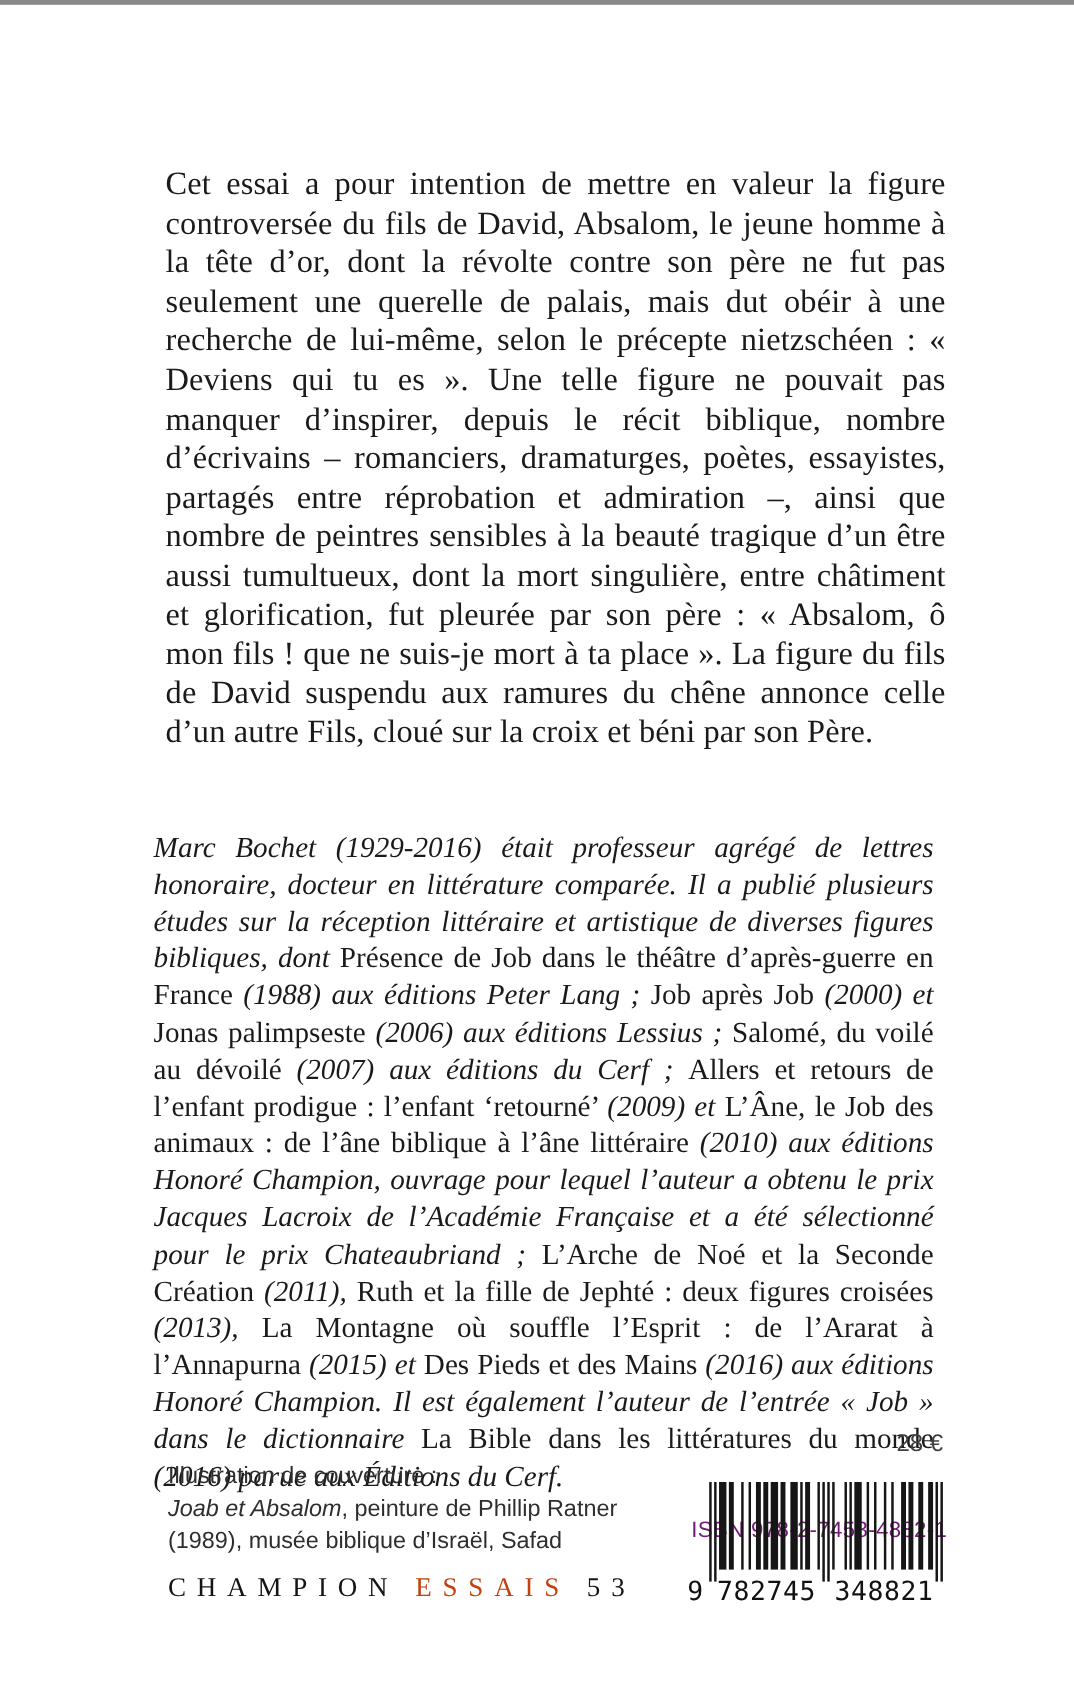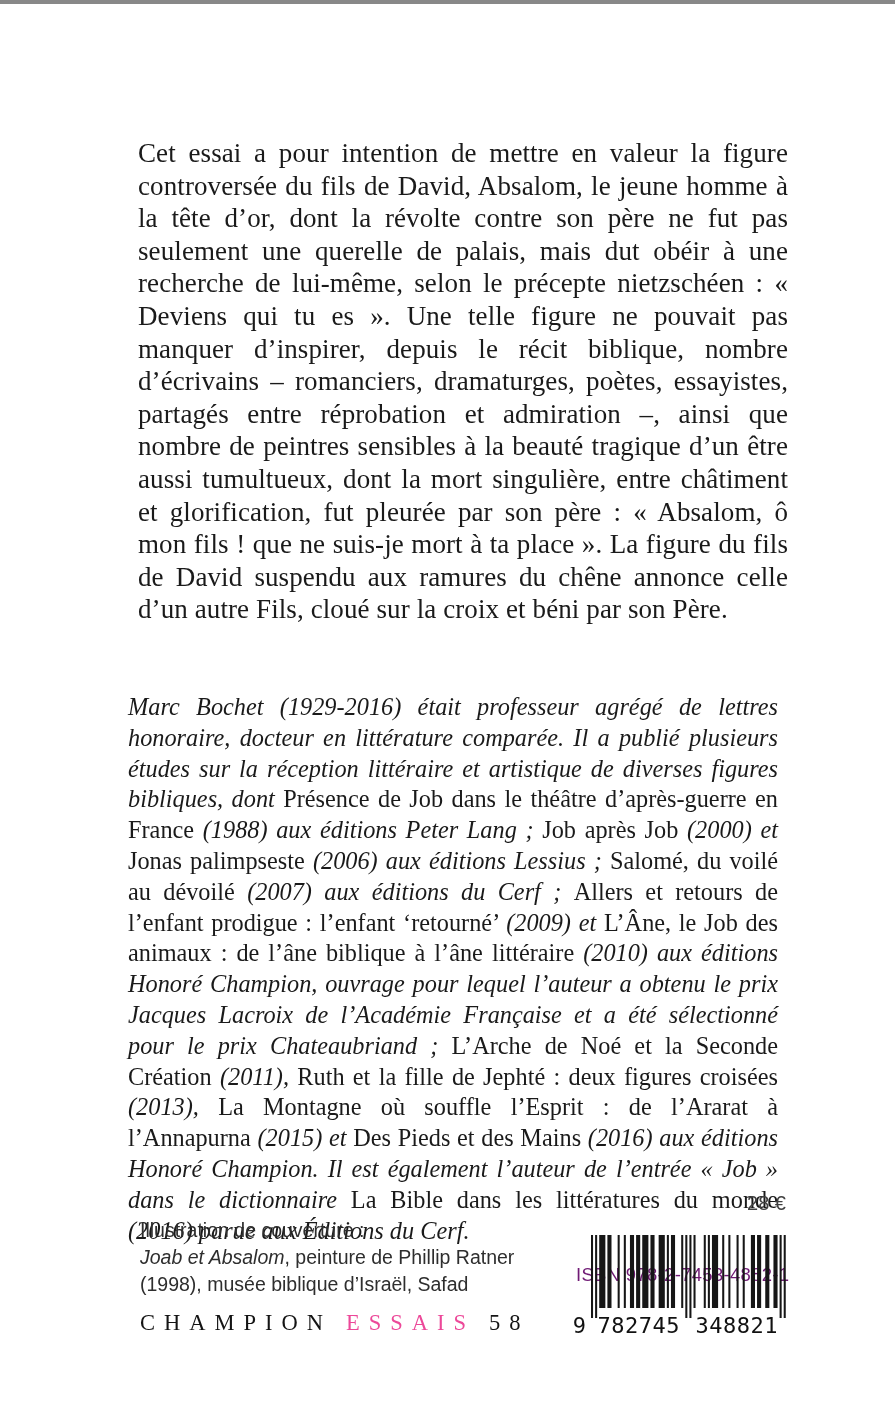--- a/index.html
+++ b/index.html
@@ -84,25 +84,25 @@
 
 <div class="page">
 
   <p class="blurb">Cet essai a pour intention de mettre en valeur la figure controversée du fils de David, Absalom, le jeune homme à la tête d’or, dont la révolte contre son père ne fut pas seulement une querelle de palais, mais dut obéir à une recherche de lui-même, selon le précepte nietzschéen : « Deviens qui tu es ». Une telle figure ne pouvait pas manquer d’inspirer, depuis le récit biblique, nombre d’écrivains – romanciers, dramaturges, poètes, essayistes, partagés entre réprobation et admiration –, ainsi que nombre de peintres sensibles à la beauté tragique d’un être aussi tumultueux, dont la mort singulière, entre châtiment et glorification, fut pleurée par son père : « Absalom, ô mon fils ! que ne suis-je mort à ta place ». La figure du fils de David suspendu aux ramures du chêne annonce celle d’un autre Fils, cloué sur la croix et béni par son Père.</p>
 
   <p class="bio" id="bio"><span class="italic">Marc Bochet (1929-2016) était professeur agrégé de lettres honoraire, docteur en littérature comparée. Il a publié plusieurs études sur la réception littéraire et artistique de diverses figures bibliques, dont </span><span class="roman">Présence de Job dans le théâtre d’après-guerre en France </span><span class="italic">(1988) aux éditions Peter Lang ; </span><span class="roman">Job après Job </span><span class="italic">(2000) et </span><span class="roman">Jonas palimpseste </span><span class="italic">(2006) aux éditions Lessius ; </span><span class="roman">Salomé, du voilé au dévoilé </span><span class="italic">(2007) aux éditions du Cerf ; </span><span class="roman">Allers et retours de l’enfant prodigue : l’enfant ‘retourné’ </span><span class="italic">(2009) et </span><span class="roman">L’Âne, le Job des animaux : de l’âne biblique à l’âne littéraire </span><span class="italic">(2010) aux éditions Honoré Champion, ouvrage pour lequel l’auteur a obtenu le prix Jacques Lacroix de l’Académie Française et a été sélectionné pour le prix Chateaubriand ; </span><span class="roman">L’Arche de Noé et la Seconde Création </span><span class="italic">(2011), </span><span class="roman">Ruth et la fille de Jephté : deux figures croisées </span><span class="italic">(2013), </span><span class="roman">La Montagne où souffle l’Esprit : de l’Ararat à l’Annapurna </span><span class="italic">(2015) et </span><span class="roman">Des Pieds et des Mains </span><span class="italic">(2016) aux éditions Honoré Champion. Il est également l’auteur de l’entrée « Job » dans le dictionnaire </span><span class="roman">La Bible dans les littératures du monde </span><span class="italic">(2016) parue aux Éditions du Cerf.</span></p>
 
   <div class="credit">
     <div>Illustration de couverture :</div>
     <div><i>Joab et Absalom</i><span>, peinture de Phillip Ratner</span></div>
-    <div>(1998), musée biblique d’Israël, Safad</div>
+    <div>(1989), musée biblique d’Israël, Safad</div>
   </div>
 
   <div class="imprint">
-    <span class="pub">CHAMPION</span><span class="series" style="color: #ec4899;">ESSAIS</span><span class="num">58</span>
+    <span class="pub">CHAMPION</span><span class="series" style="color: #c2410c;">ESSAIS</span><span class="num">53</span>
   </div>
 
   <div class="price">28 €</div>
 
   <div class="isbn">
     <span>ISBN</span>&nbsp;<span>978-2-7453-4882-1</span>
   </div>
 
   <svg class="barcode" id="barcode" viewBox="0 0 220 100" xmlns="http://www.w3.org/2000/svg">
       <rect x="25.00" y="0" width="2.05" height="83" fill="#161616"></rect>

